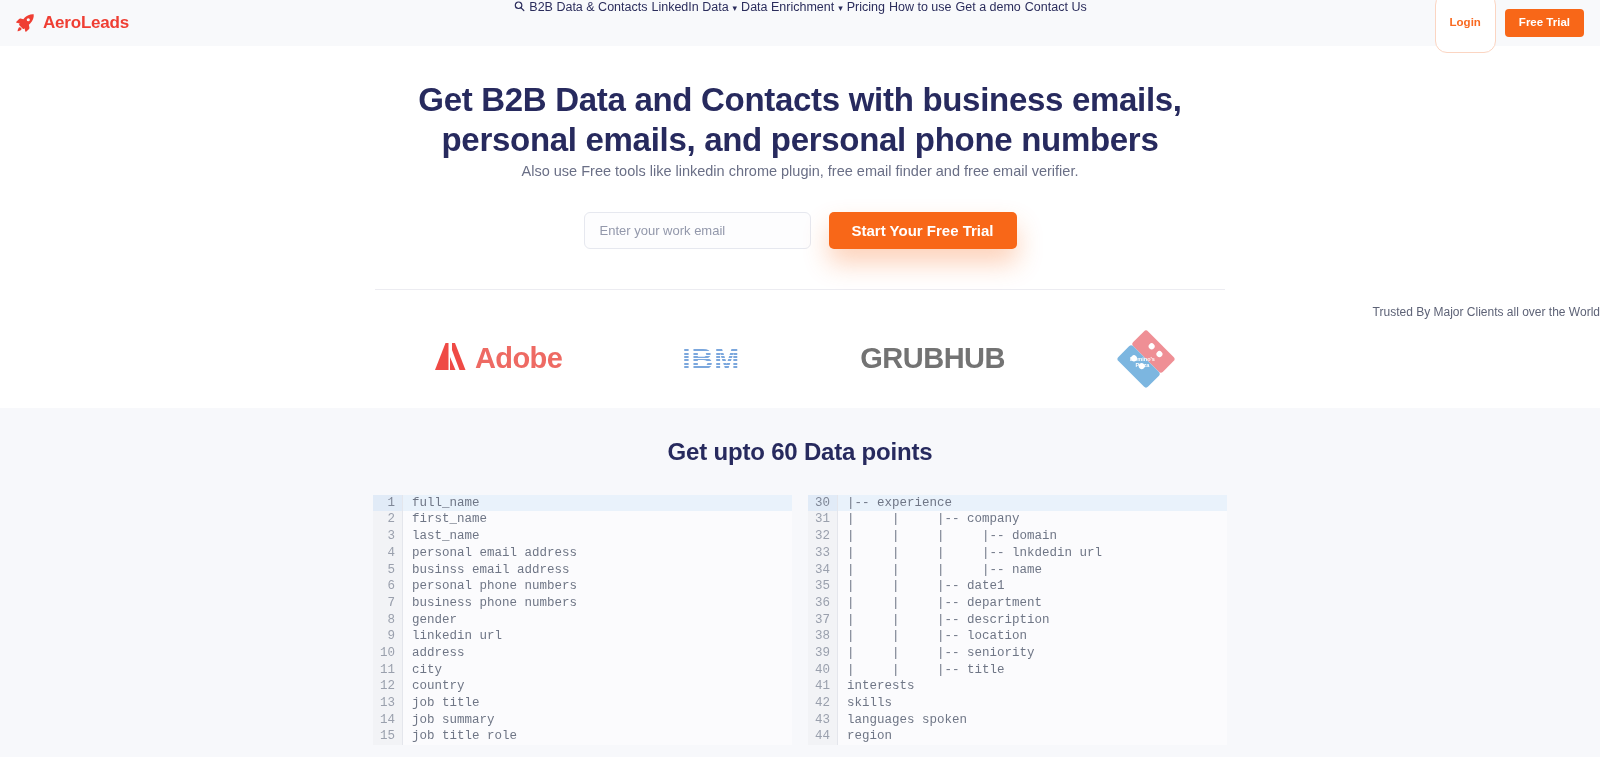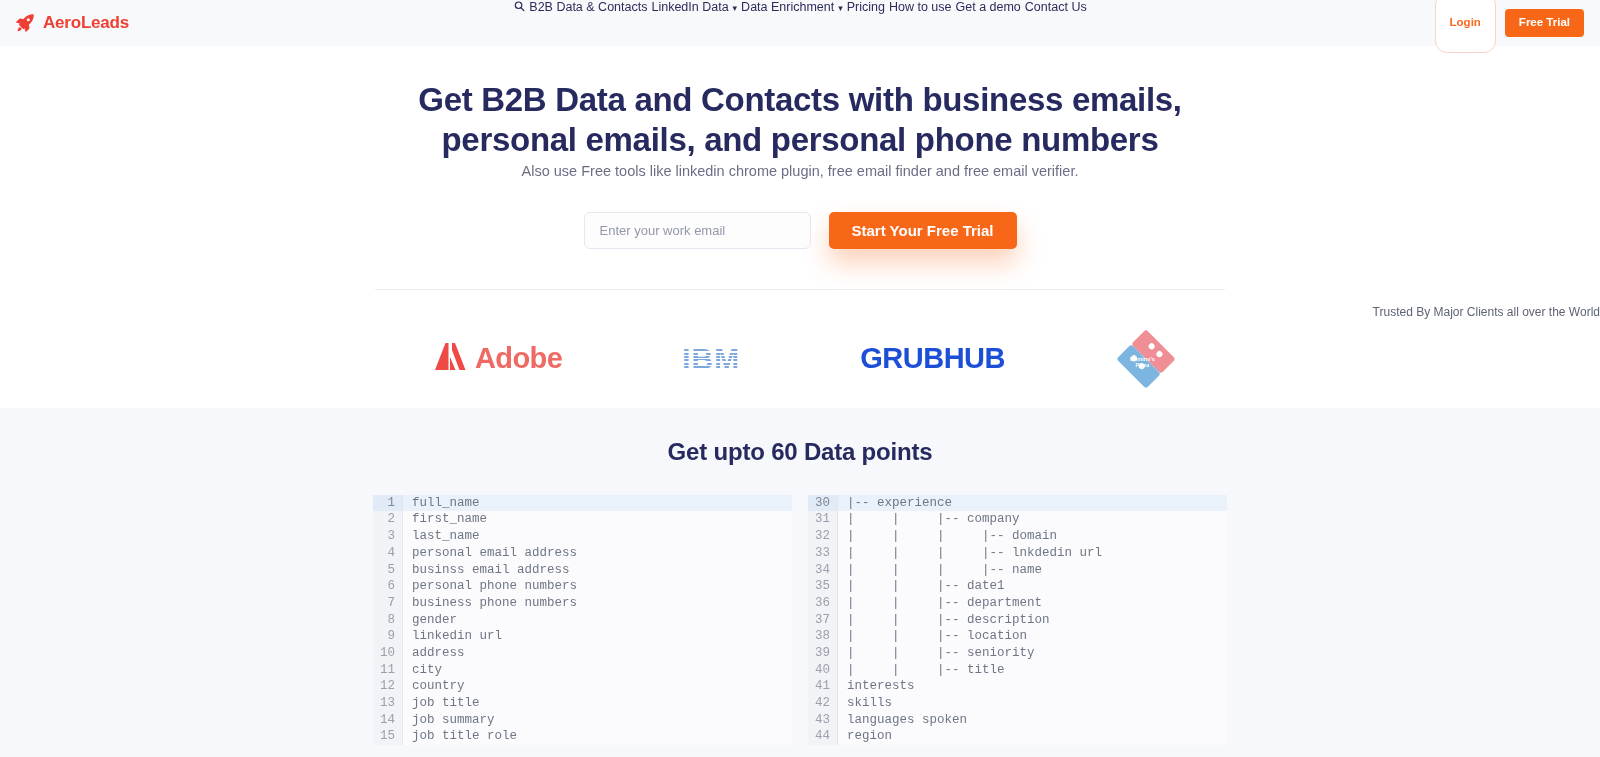--- a/index.html
+++ b/index.html
@@ -243,21 +243,21 @@
       #ffffff 2px,
       #ffffff 3.4px
     );
     pointer-events: none;
   }
 
   
   .grubhub-word {
     font-size: 29px;
     font-weight: bold;
-    color: #1d4ed8;
+    color: #737373;
     letter-spacing: -0.5px;
     font-family: "Liberation Sans", sans-serif;
   }
 
   
   .dominos {
     width: 42px;
     height: 42px;
     position: relative;
     transform: rotate(45deg);

